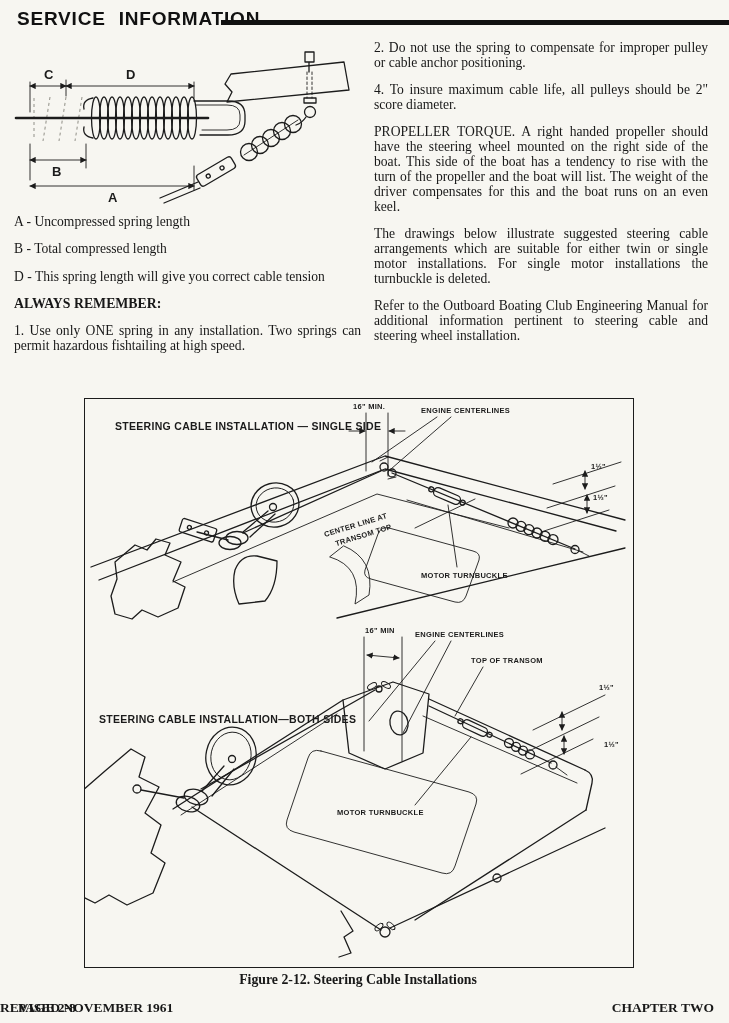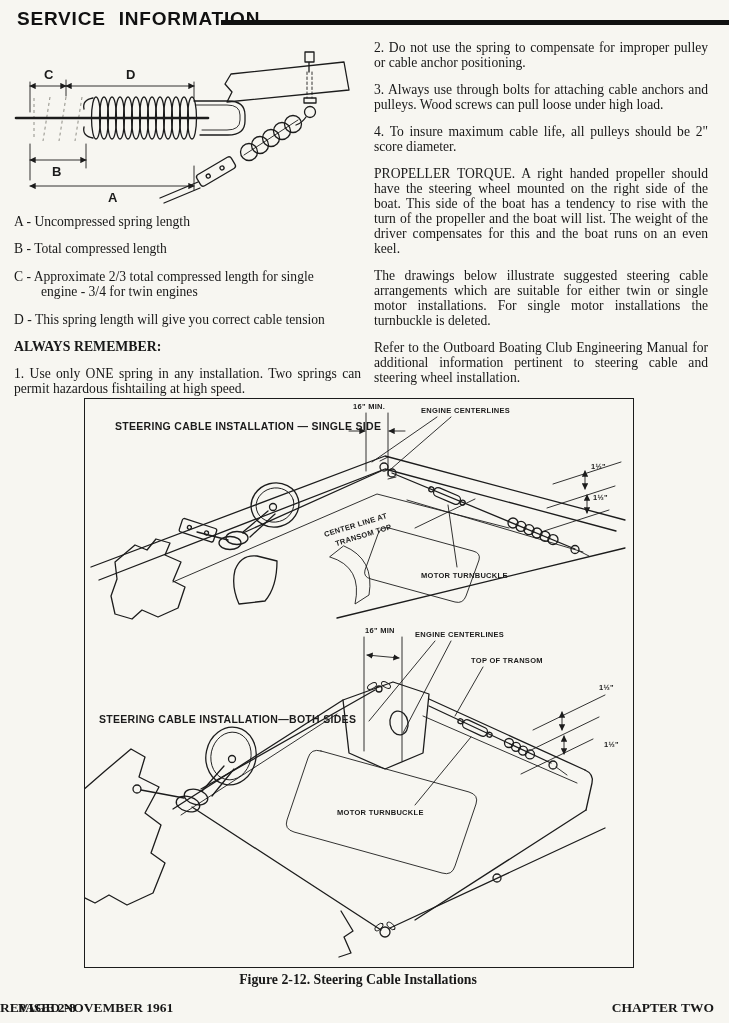--- a/index.html
+++ b/index.html
@@ -112,29 +112,27 @@
         <circle class="ln" cx="-9" cy="0" r="2"></circle>
           <circle class="ln" cx="7" cy="0" r="2"></circle>
       </g>
       <path class="ln" d="M190,134 L152,150 M192,140 L156,155"></path>
     </g>
   </svg>
 
   <div class="col left-col">
     <p class="legend-item">A - Uncompressed spring length</p>
     <p class="legend-item">B - Total compressed length</p>
-    <p class="legend-item">C - Approximate 2/3 total compressed length for single engine - 3/4 for twin engines</p>
     <p class="legend-item">D - This spring length will give you correct cable tension</p>
     <p class="remember">ALWAYS REMEMBER:</p>
     <p class="item1">1. Use only ONE spring in any installation. Two springs can permit hazardous fishtailing at high speed.</p>
   </div>
 
   <div class="col right-col">
     <p>2. Do not use the spring to compensate for improper pulley or cable anchor positioning.</p>
-    <p>3. Always use through bolts for attaching cable anchors and pulleys. Wood screws can pull loose under high load.</p>
     <p>4. To insure maximum cable life, all pulleys should be 2" score diameter.</p>
     <p>PROPELLER TORQUE. A right handed propeller should have the steering wheel mounted on the right side of the boat. This side of the boat has a tendency to rise with the turn of the propeller and the boat will list. The weight of the driver compensates for this and the boat runs on an even keel.</p>
     <p>The drawings below illustrate suggested steering cable arrangements which are suitable for either twin or single motor installations. For single motor installations the turnbuckle is deleted.</p>
     <p>Refer to the Outboard Boating Club Engineering Manual for additional information pertinent to steering cable and steering wheel installation.</p>
   </div>
 
   <div class="fig-box">
     <svg width="545" height="565" viewBox="0 0 545 565">
 
       <g>

